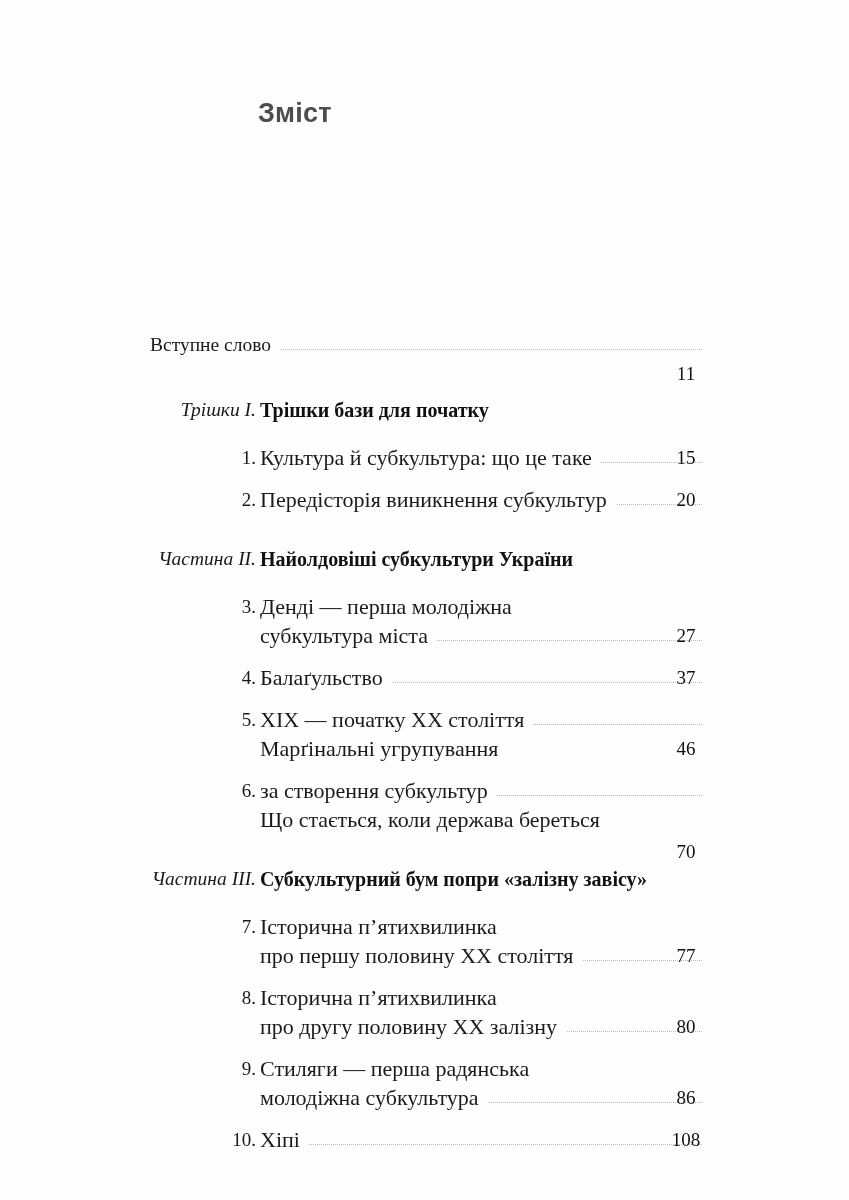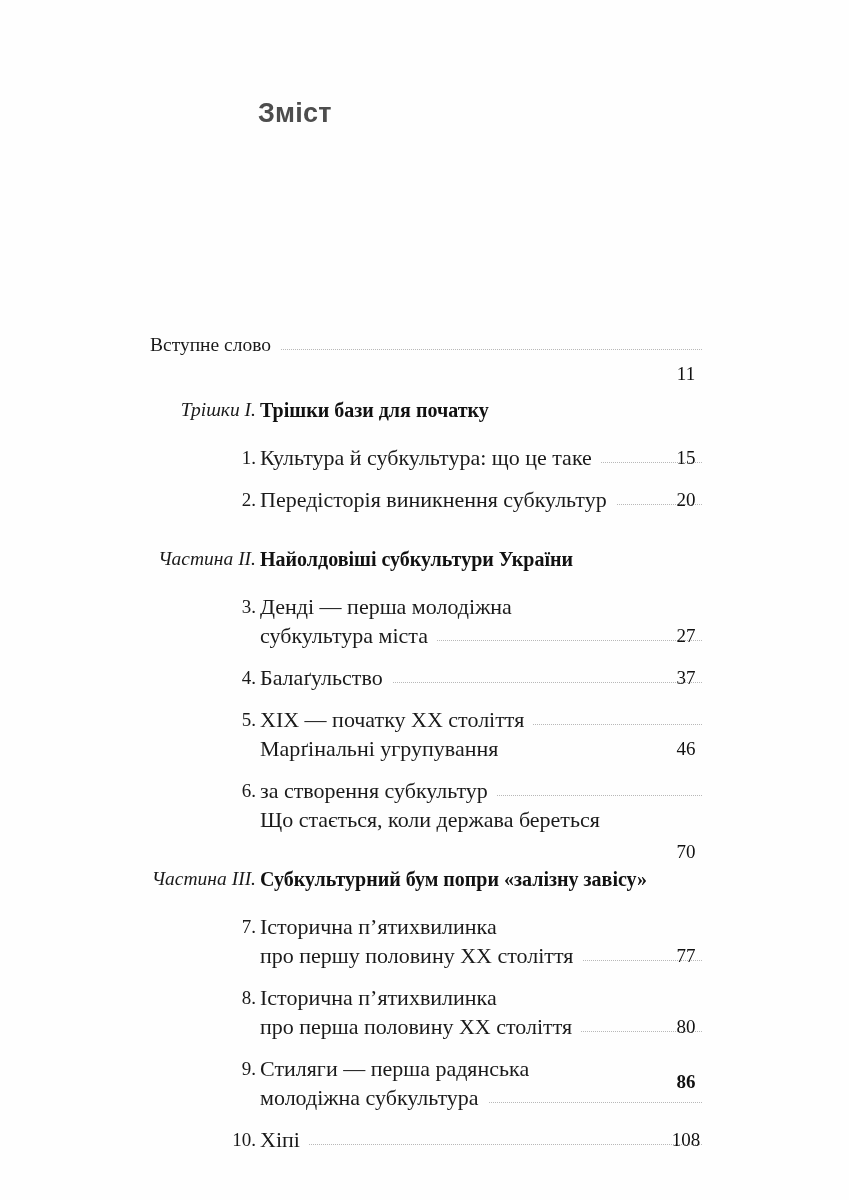--- a/index.html
+++ b/index.html
@@ -253,31 +253,31 @@
         <div class="text-col">
           <div class="line"><span class="txt">Історична п’ятихвилинка</span></div>
           <div class="line last"><span class="txt">про першу половину XX століття</span><span class="tail"></span></div>
         </div>
         <div class="pagenum" style="top: 29px;">77</div>
       </div>
       <div class="row row-chapter">
         <div class="label-col num-label">8.</div>
         <div class="text-col">
           <div class="line"><span class="txt">Історична п’ятихвилинка</span></div>
-          <div class="line last"><span class="txt">про перша половину XX століття</span><span class="tail"></span></div>
+          <div class="line last"><span class="txt">про другу половину XX залізну</span><span class="tail"></span></div>
         </div>
         <div class="pagenum" style="top: 29px;">80</div>
       </div>
       <div class="row row-chapter">
         <div class="label-col num-label">9.</div>
         <div class="text-col">
           <div class="line"><span class="txt">Стиляги — перша радянська</span></div>
           <div class="line last"><span class="txt">молодіжна субкультура</span><span class="tail"></span></div>
         </div>
-        <div class="pagenum" style="top: 13px; font-weight: bold;">86</div>
+        <div class="pagenum" style="top: 29px;">86</div>
       </div>
       <div class="row row-chapter">
         <div class="label-col num-label">10.</div>
         <div class="text-col">
           <div class="line last"><span class="txt">Хіпі</span><span class="tail"></span></div>
         </div>
         <div class="pagenum" style="top: 0px;">108</div>
       </div>
     </div>
 

